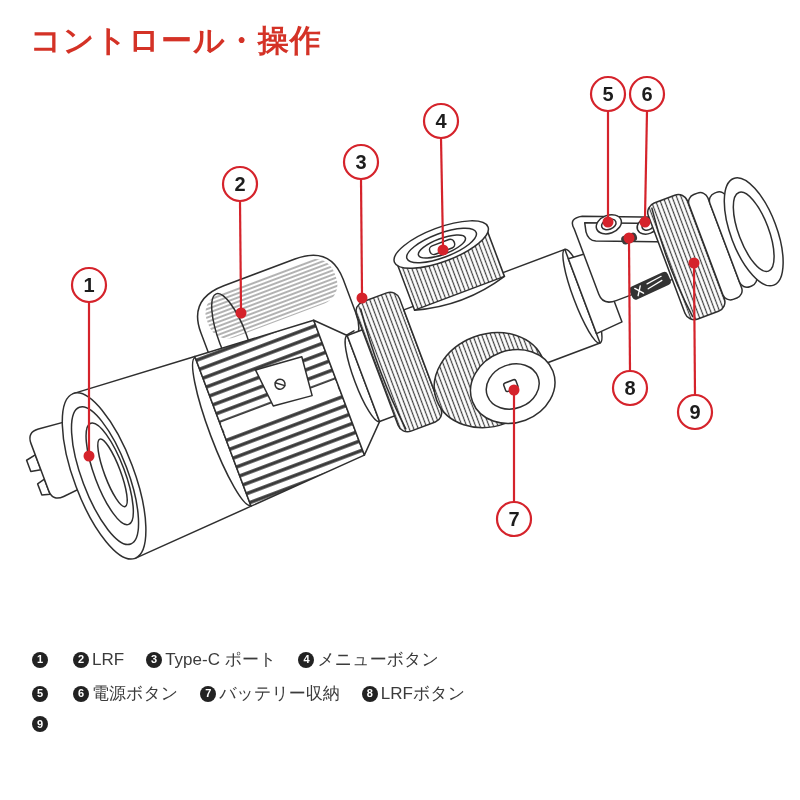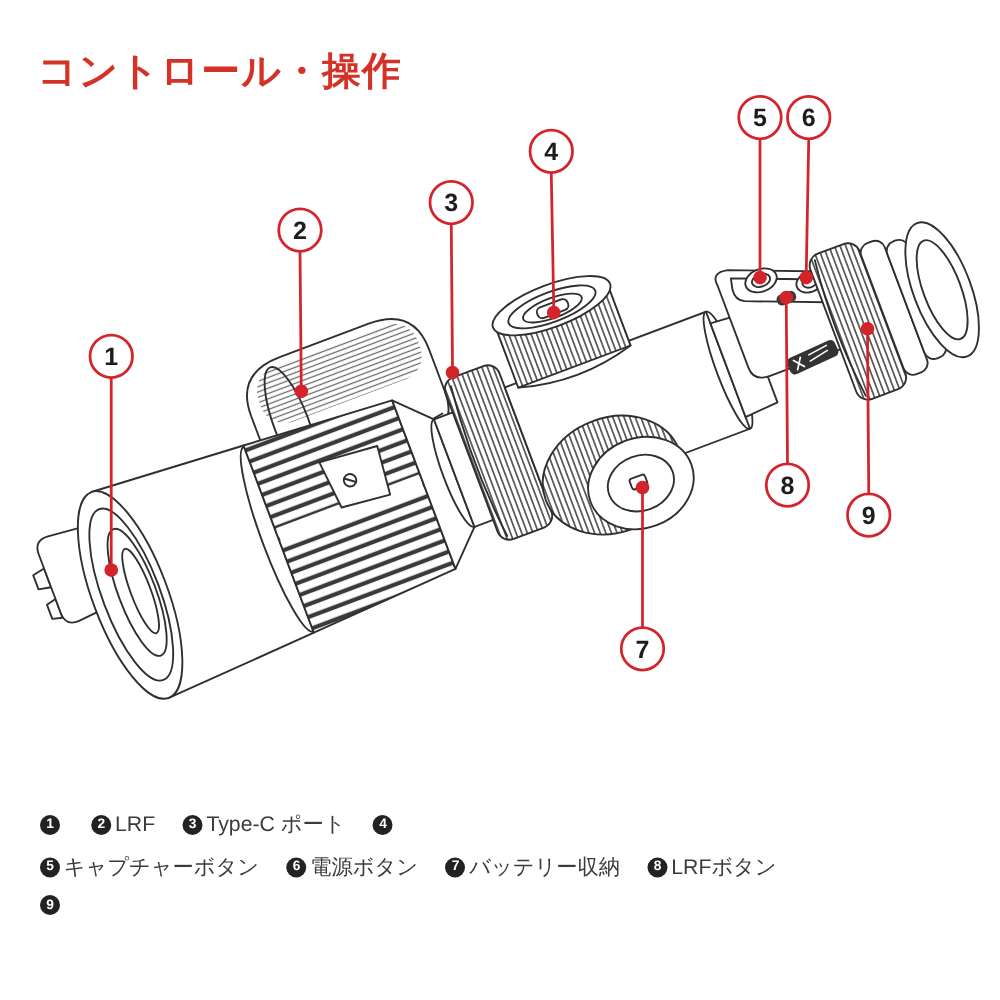--- a/index.html
+++ b/index.html
@@ -3,21 +3,21 @@
 <meta charset="utf-8">
 <style>
   html,body{margin:0;padding:0;}
   body{
     width:800px;height:800px;position:relative;background:#ffffff;overflow:hidden;
     font-family:"Liberation Sans","DejaVu Sans",sans-serif;
   }
   .page-title{
     position:absolute;left:30px;top:20px;
     font-size:31px;font-weight:600;letter-spacing:1px;
-    color:#d43226;white-space:nowrap;margin-top:16px;
+    color:#d43226;white-space:nowrap;
   }
   .diagram-svg{position:absolute;left:0;top:0;}
   .callout-num{
     font-family:"Liberation Sans","DejaVu Sans",sans-serif;
     font-size:20px;font-weight:bold;fill:#1d1d1d;
   }
   .legend{position:absolute;left:32px;top:648px;width:740px;}
   .legend-row{display:flex;align-items:center;margin-bottom:11px;}
   .legend-item{display:inline-flex;align-items:center;margin-right:22px;
     font-size:17px;color:#3b3b3b;white-space:nowrap;}
@@ -224,26 +224,26 @@
     <span class="legend-item">
       <span class="disc">2</span>
       <span>LRF</span>
     </span>
     <span class="legend-item">
       <span class="disc">3</span>
       <span>Type-C ポート</span>
     </span>
     <span class="legend-item">
       <span class="disc">4</span>
+      <span>メニューボタン</span>
     </span>
   </div>
   <div class="legend-row">
     <span class="legend-item">
       <span class="disc">5</span>
-      <span>キャプチャーボタン</span>
     </span>
     <span class="legend-item">
       <span class="disc">6</span>
       <span>電源ボタン</span>
     </span>
     <span class="legend-item">
       <span class="disc">7</span>
       <span>バッテリー収納</span>
     </span>
     <span class="legend-item">

